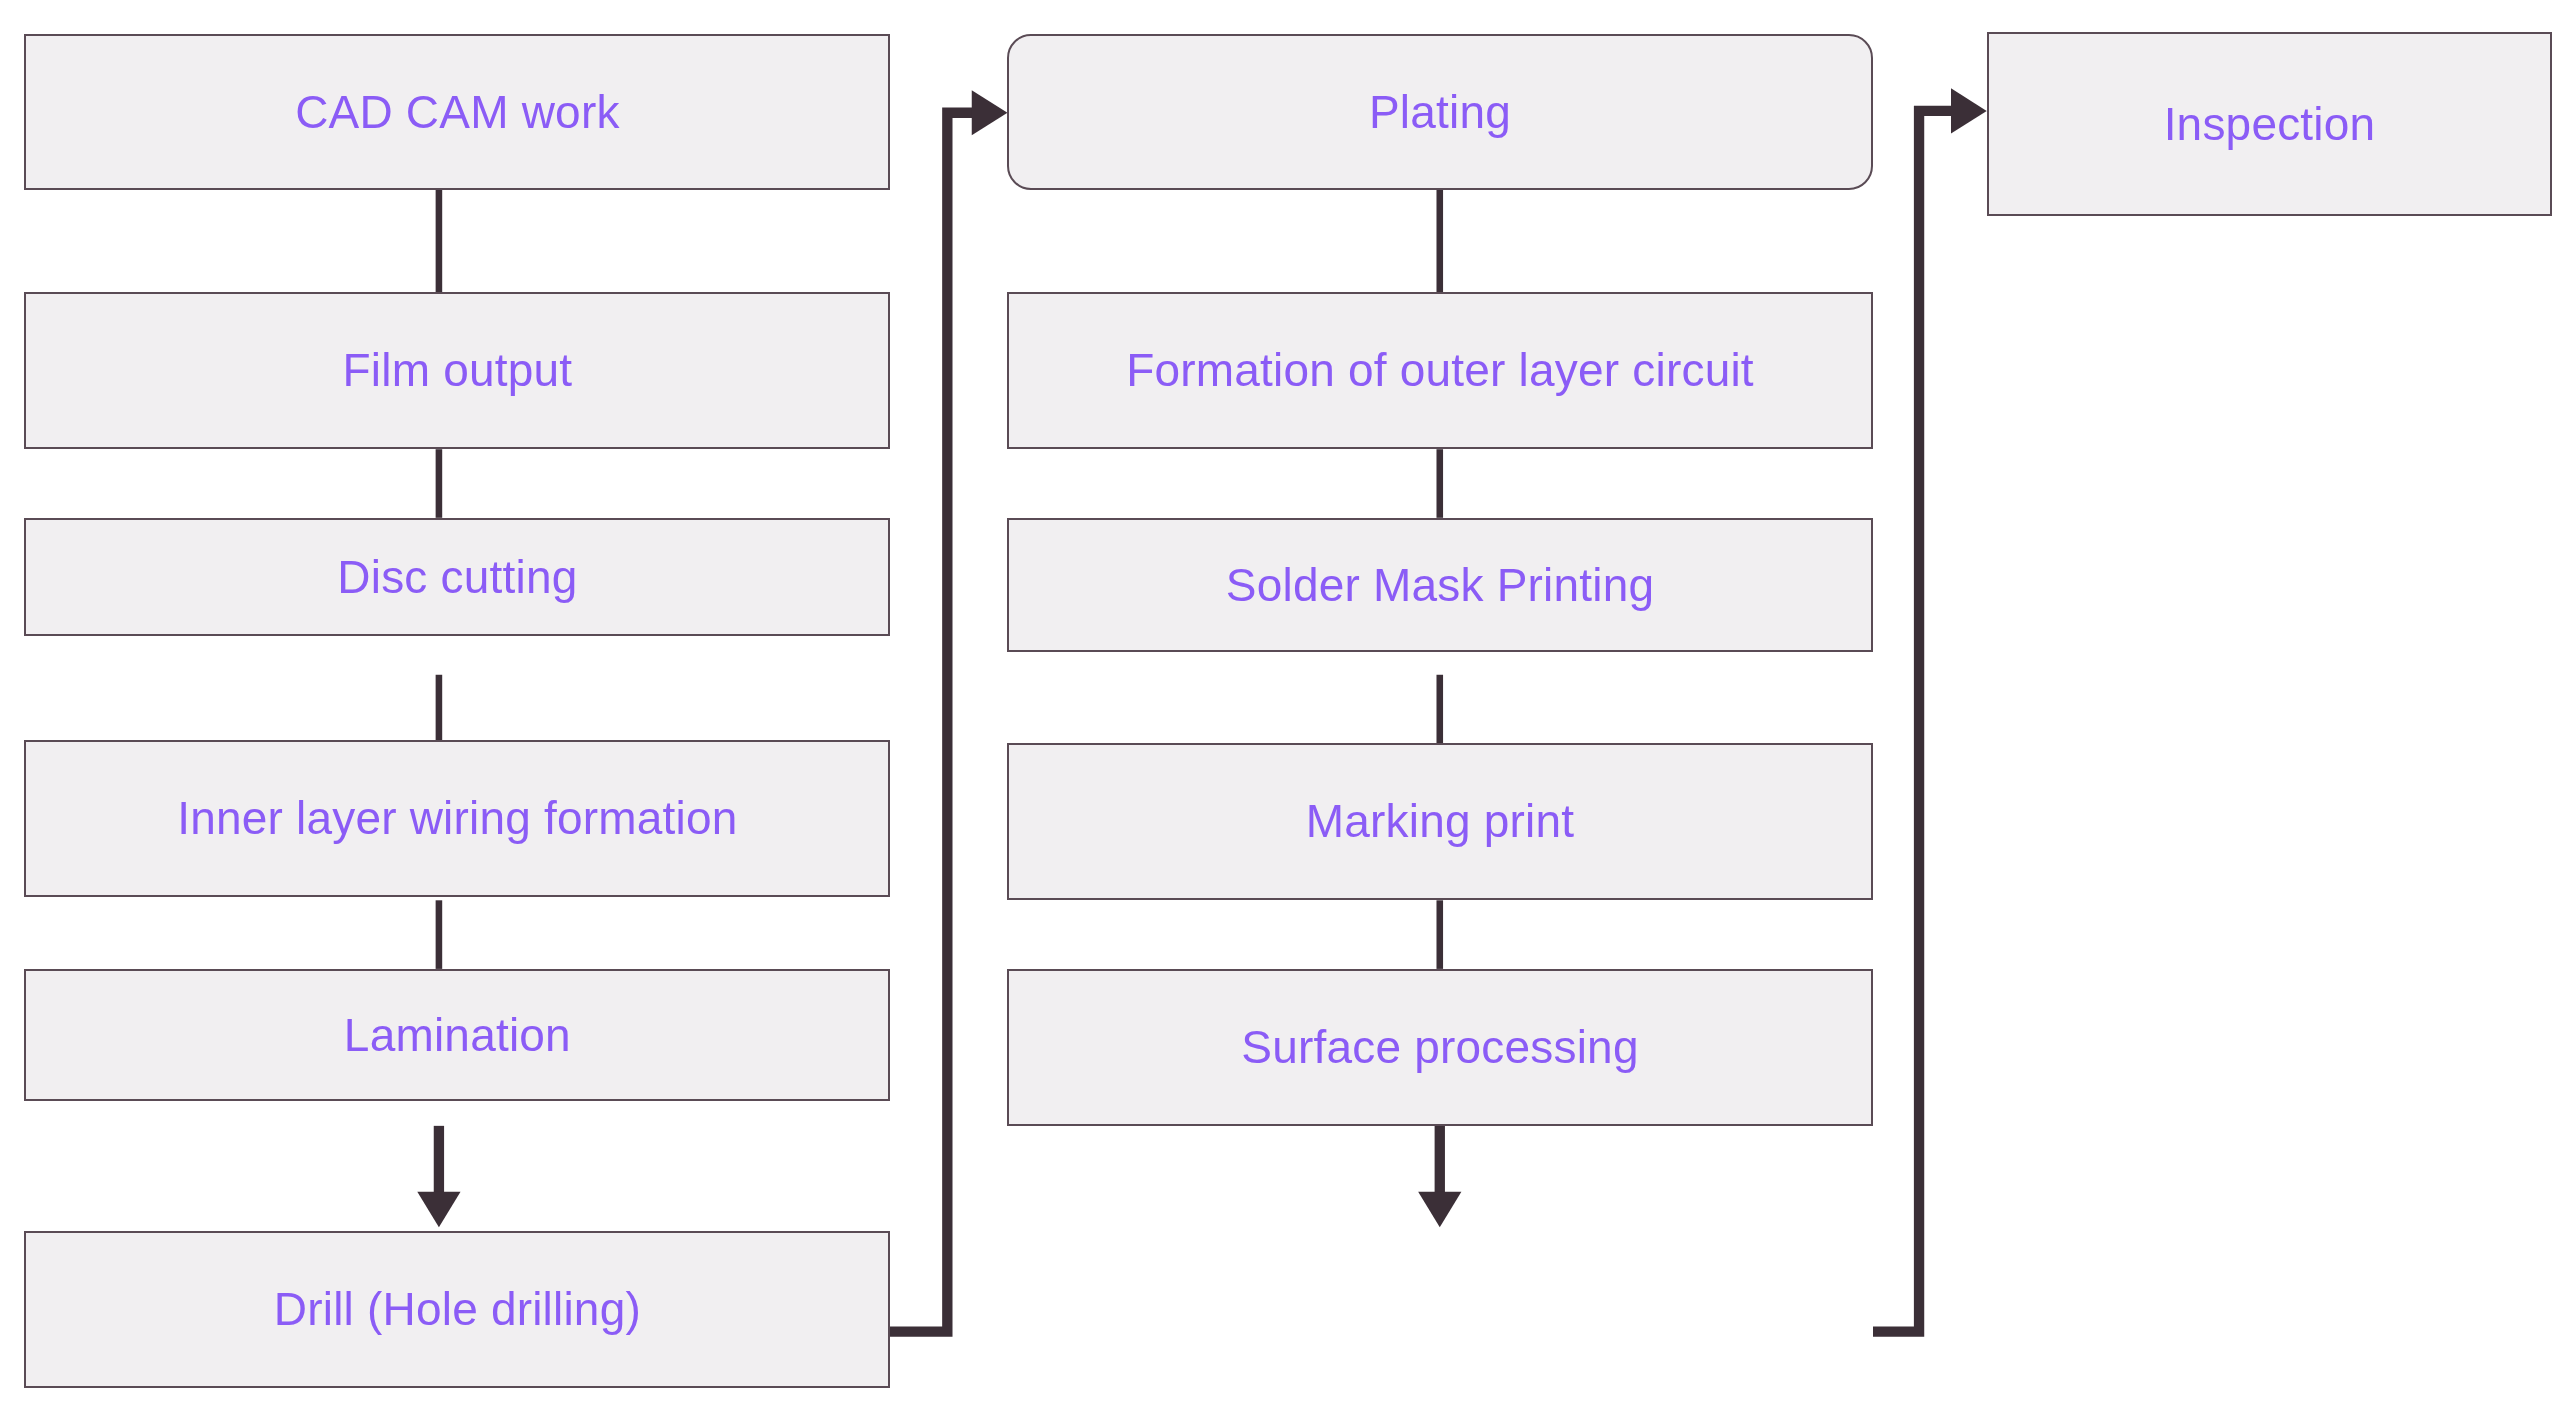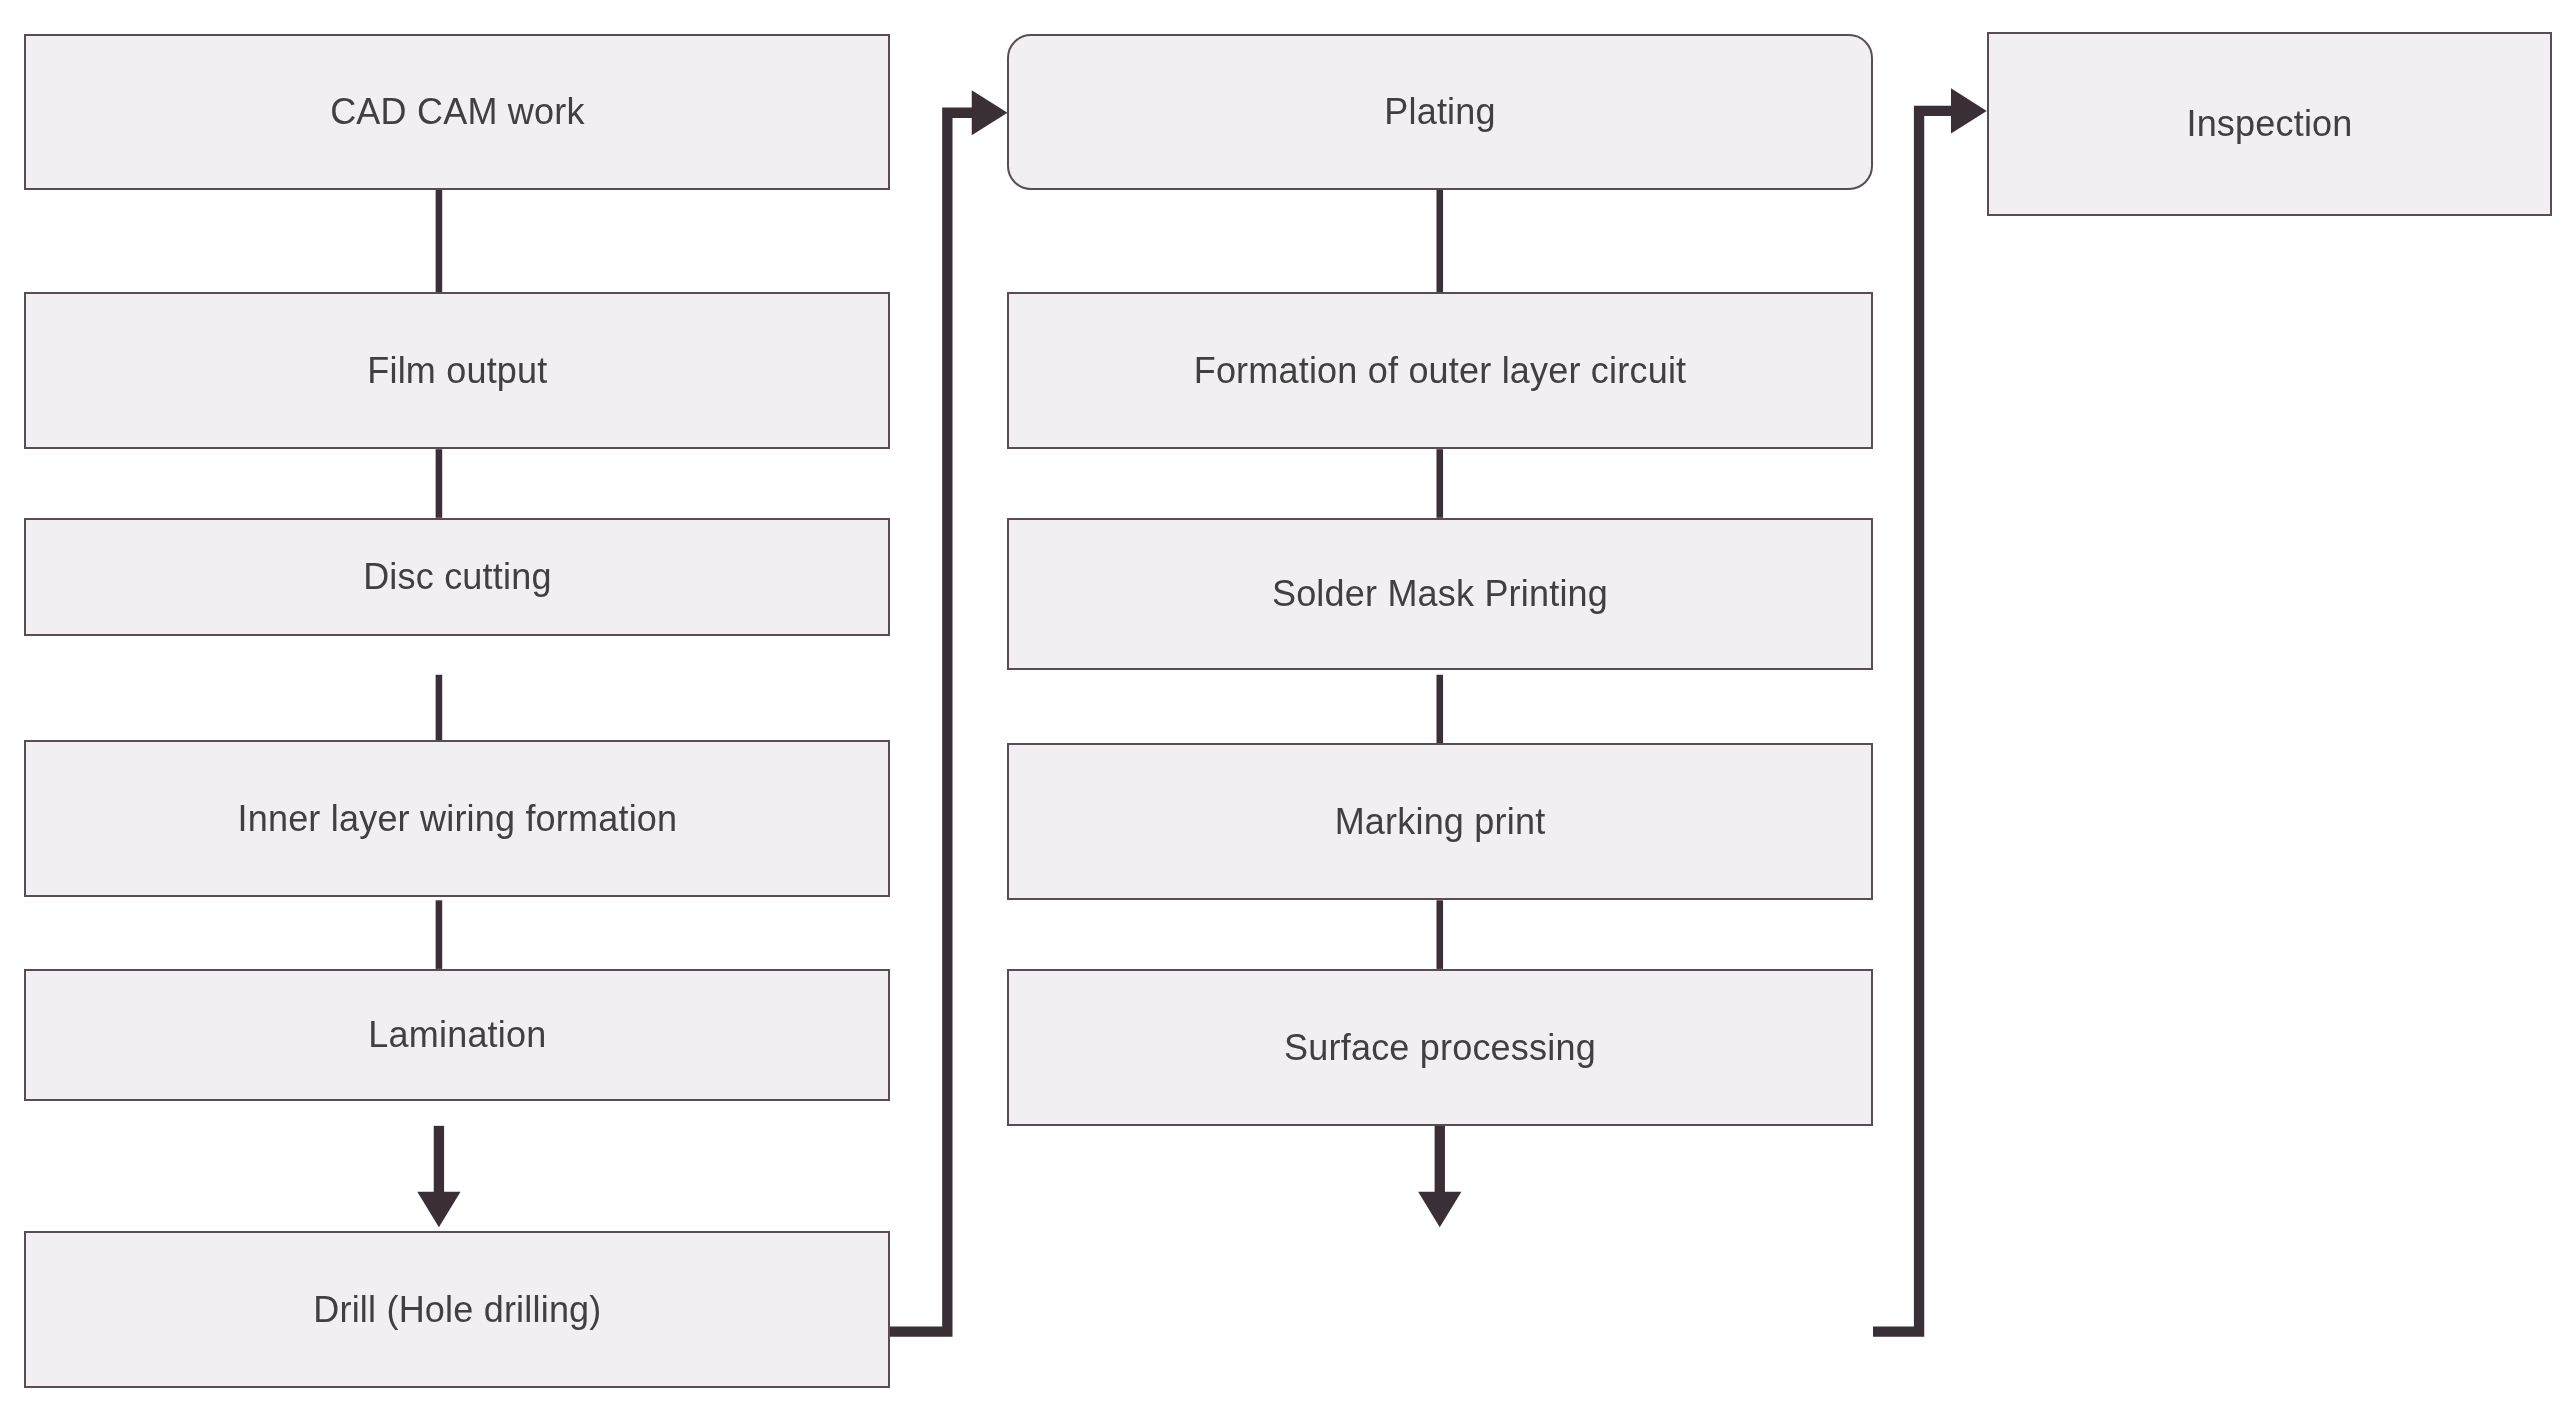--- a/index.html
+++ b/index.html
@@ -20,22 +20,22 @@
   }
   .node {
     position: absolute;
     box-sizing: border-box;
     background: #f1eff1;
     border: 2.8px solid #5a4b55;
     display: flex;
     align-items: center;
     justify-content: center;
     text-align: center;
-    color: #404040;
-    font-size: 36px;
+    color: #8b5cf6;
+    font-size: 46px;
     font-weight: 400;
     letter-spacing: 0.2px;
     line-height: 1.15;
     padding: 0 14px;
   }
   .edge-layer {
     position: absolute;
     left: 0;
     top: 0;
     width: 2576px;
@@ -96,21 +96,21 @@
   <div class="node" style="left:24.4px; top:1231px; width:866px; height:157px;">
     <span>Drill (Hole drilling)</span>
   </div>
 
   <div class="node" style="left:1007px; top:34px; width:866px; height:156px;border-radius:24px;">
     <span>Plating</span>
   </div>
   <div class="node" style="left:1007px; top:292px; width:866px; height:157px;">
     <span>Formation of outer layer circuit</span>
   </div>
-  <div class="node" style="left:1007px; top:518px; width:866px; height:152px;">
+  <div class="node" style="left:1007px; top:518px; width:866px; height:134px;">
     <span>Solder Mask Printing</span>
   </div>
   <div class="node" style="left:1007px; top:743px; width:866px; height:157px;">
     <span>Marking print</span>
   </div>
   <div class="node" style="left:1007px; top:969px; width:866px; height:157px;">
     <span>Surface processing</span>
   </div>
 
   <div class="node" style="left:1987px; top:32px; width:565px; height:184px;">

